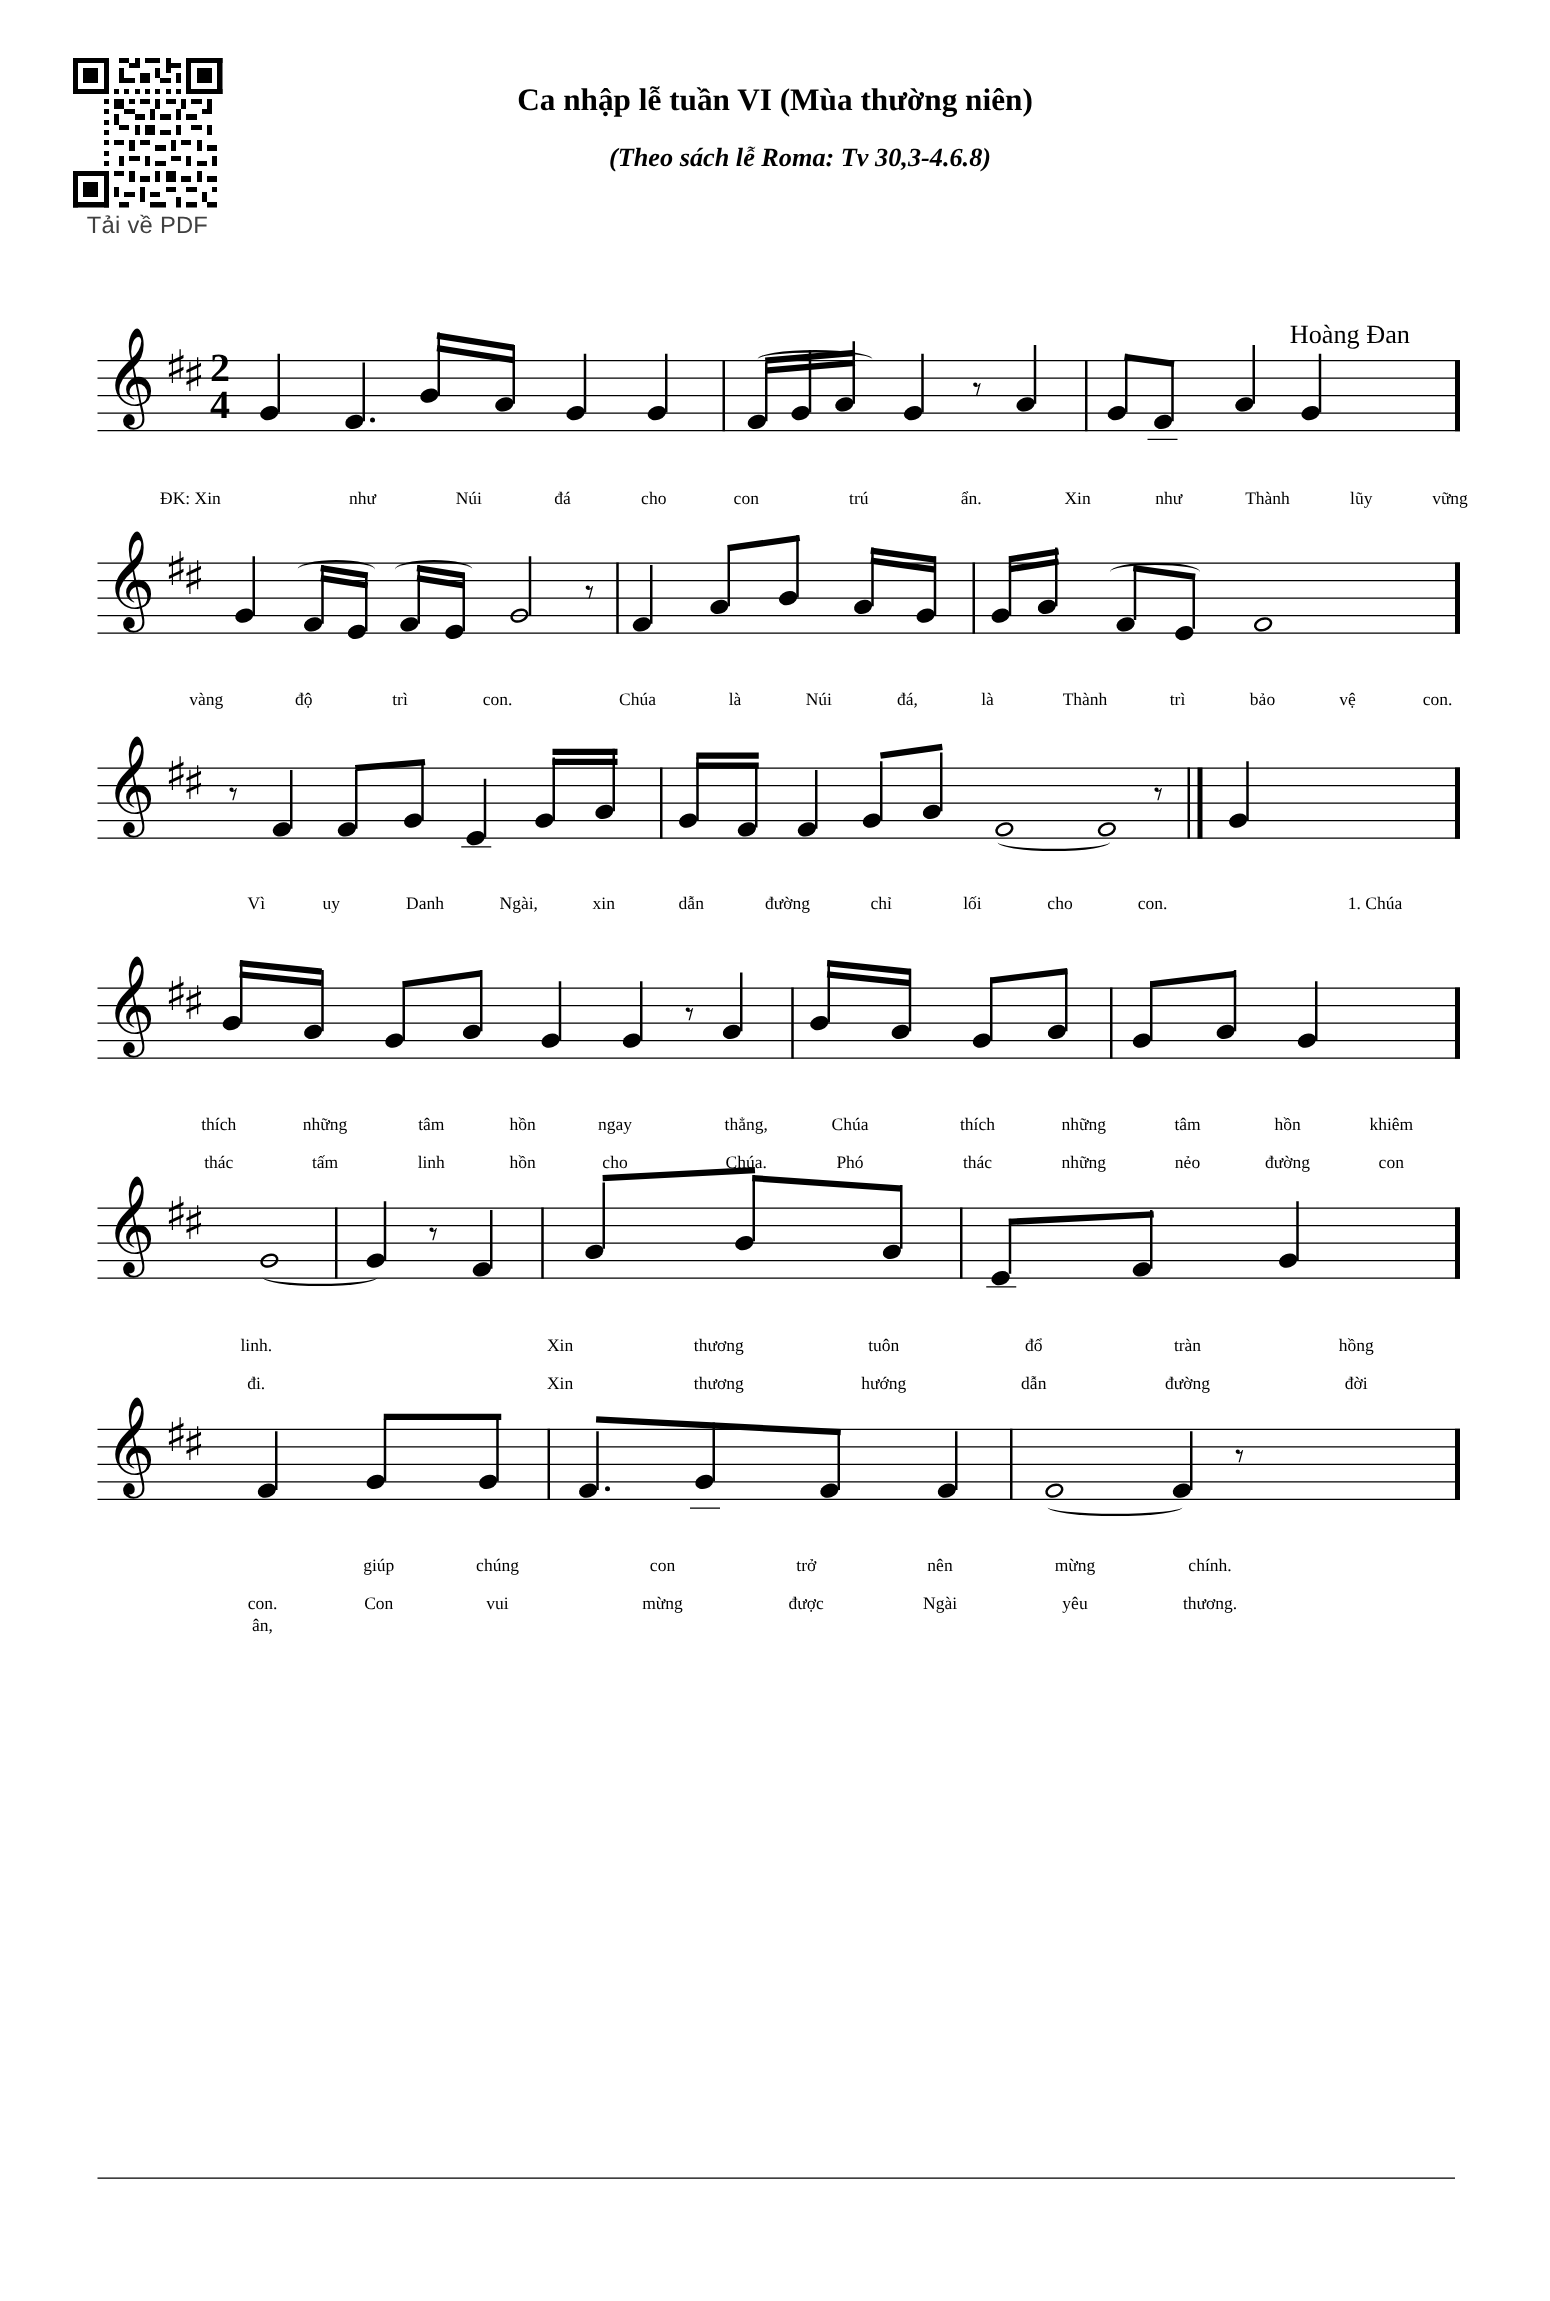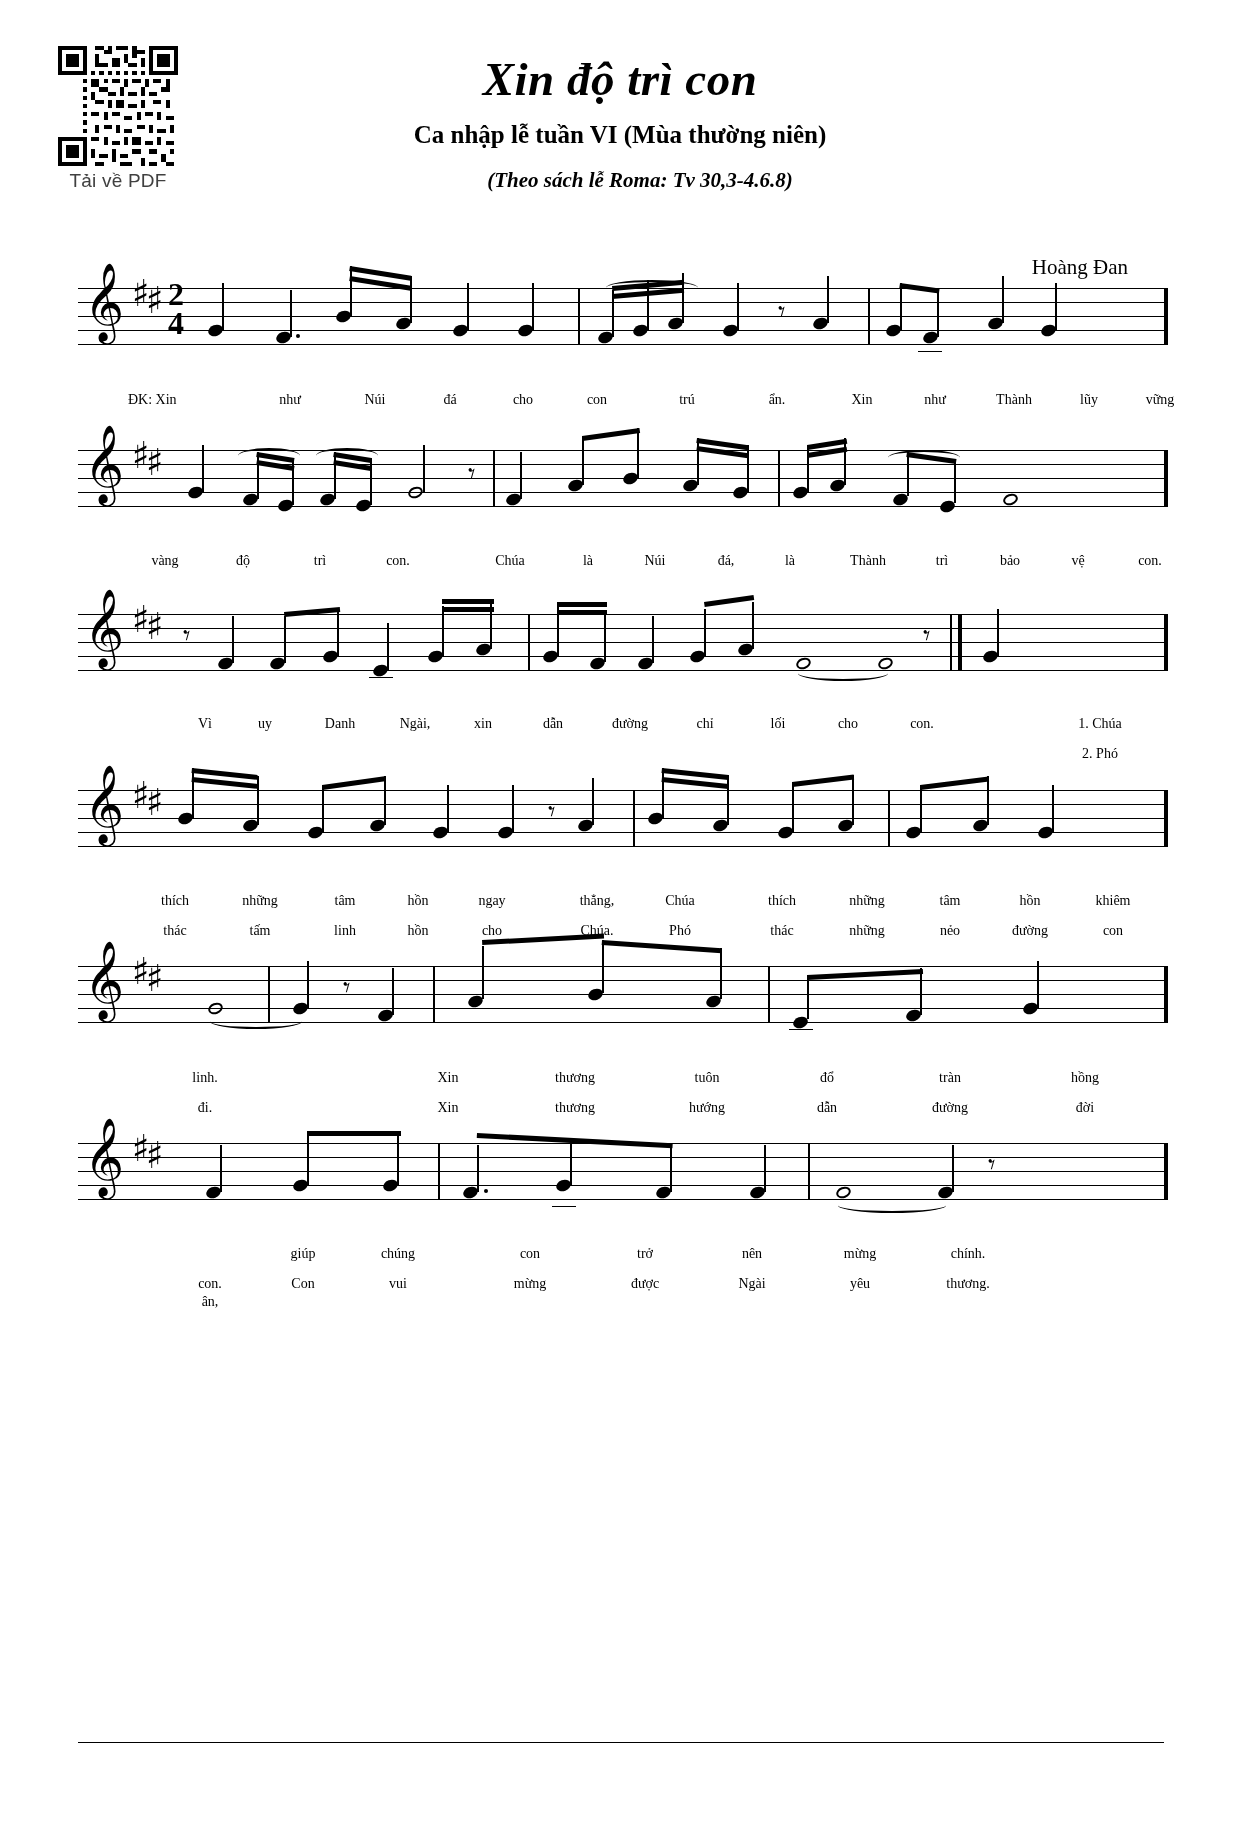--- a/index.html
+++ b/index.html
@@ -359,21 +359,20 @@
         <rect x="9" y="28" width="2" height="1"></rect>
           <rect x="15" y="28" width="3" height="1"></rect>
         <rect x="22" y="28" width="2" height="1"></rect>
           <rect x="26" y="28" width="2" height="1"></rect>
       </g>
     </svg>
     <div class="qr-label">Tải về PDF</div>
   </div>
 
   <div class="title-block">
-    <div class="song-title">Xin độ trì con</div>
     <div class="song-subtitle">Ca nhập lễ tuần VI (Mùa thường niên)</div>
     <div class="song-source">(Theo sách lễ Roma: Tv 30,3-4.6.8)</div>
   </div>
   <div class="composer">Hoàng Đan</div>
 
   <div class="system" style="top:288px;">
     <div class="staff">
       <div class="line l0"></div>
         <div class="line l1"></div>
         <div class="line l2"></div>
@@ -586,23 +585,20 @@
       <span style="left: 337px;">Ngài,</span>
       <span style="left: 405px;">xin</span>
       <span style="left: 475px;">dẫn</span>
       <span style="left: 552px;">đường</span>
       <span style="left: 627px;">chỉ</span>
       <span style="left: 700px;">lối</span>
       <span style="left: 770px;">cho</span>
       <span style="left: 844px;">con.</span>
       <span style="left: 1022px;">1. Chúa</span>
     </div>
-  <div class="lyric-row" style="top:746px;">
-      <span style="left: 1022px;">2. Phó</span>
-    </div>
 
   <div class="system" style="top:790px;">
     <div class="staff">
       <div class="line l0"></div>
         <div class="line l1"></div>
         <div class="line l2"></div>
         <div class="line l3"></div>
         <div class="line l4"></div>
       <div class="clef">𝄞</div>
       <div class="keysig ks1">♯</div>

